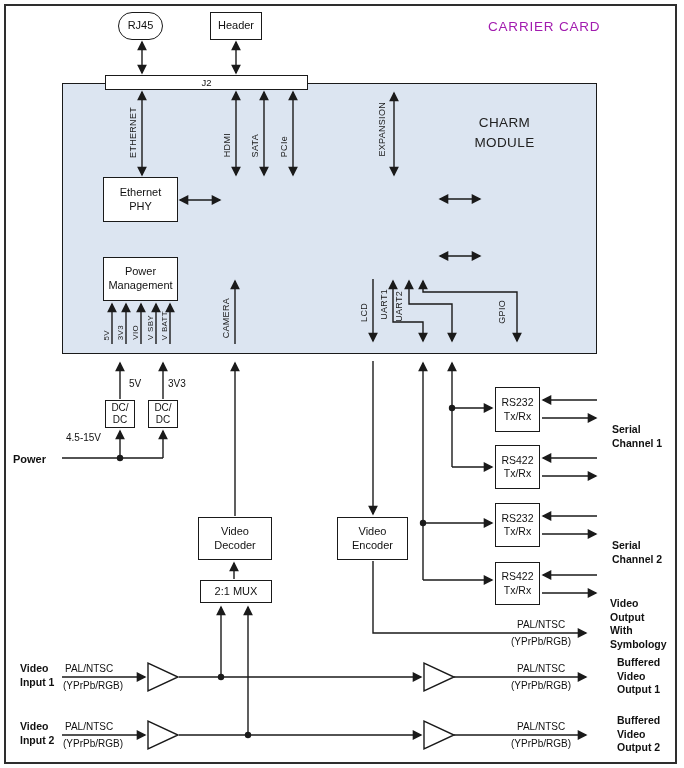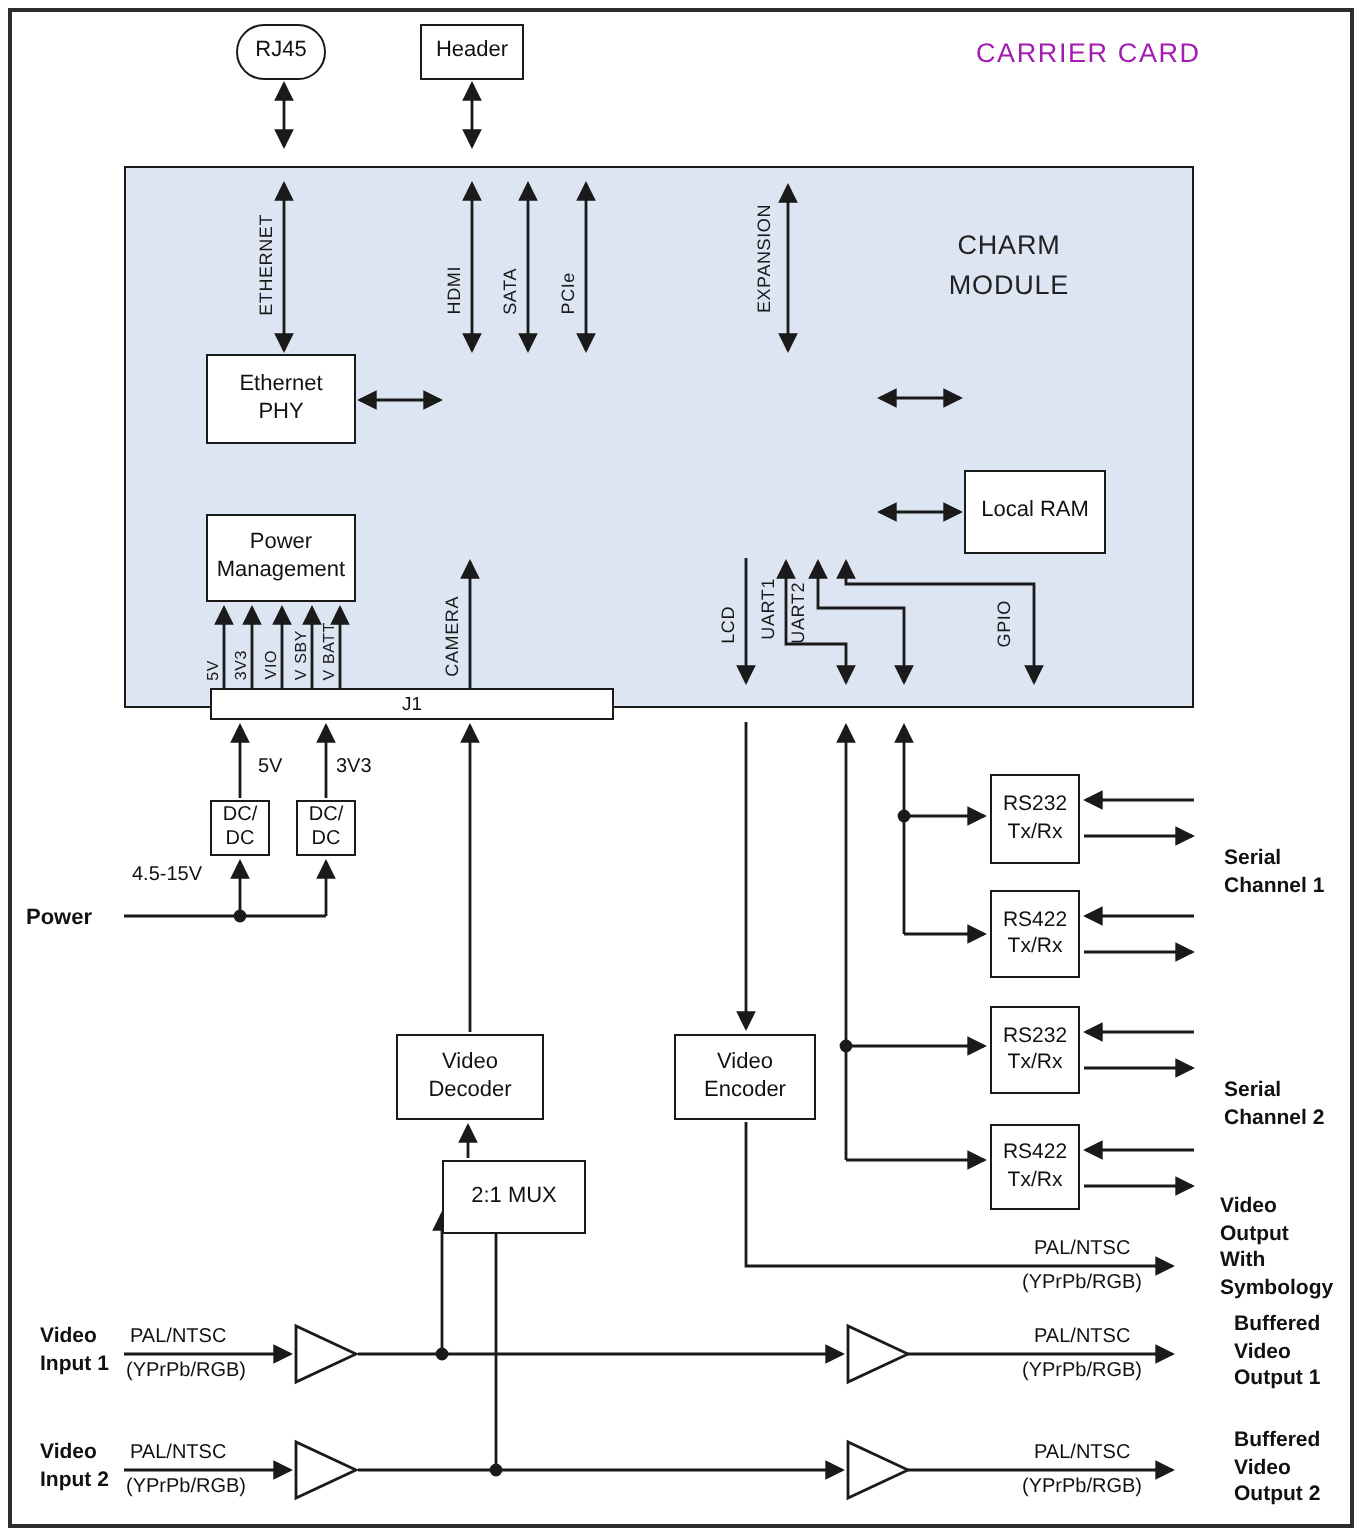--- a/index.html
+++ b/index.html
@@ -147,38 +147,37 @@
       <circle cx="248" cy="735" r="3.2" fill="#1a1a1a" stroke="none"></circle>
     </g>
     <g fill="#fff">
       <polygon points="148,663 148,691 178,677"></polygon>
         <polygon points="424,663 424,691 454,677"></polygon>
       <polygon points="148,721 148,749 178,735"></polygon>
         <polygon points="424,721 424,749 454,735"></polygon>
     </g>
   </svg>
 
-  <div class="bar" style="left:105px;top:344px;width:202px;height:16px;">
-      <span>J1</span>
+  <div class="bar" style="left:105px;top:75px;width:203px;height:15px;">
+      <span>J2</span>
     </div>
 
   <div class="box" style="left:118px;top:12px;width:45px;height:28px;border-radius:14px;"><span>RJ45</span></div>
   <div class="box" style="left:210px;top:12px;width:52px;height:28px;"><span>Header</span></div>
   <div class="box" style="left:103px;top:177px;width:75px;height:45px;"><span>Ethernet
 PHY</span></div>
   <div class="box" style="left:103px;top:257px;width:75px;height:44px;"><span>Power
 Management</span></div>
-  <div class="box" style="left:482px;top:235px;width:71px;height:42px;"><span>Local RAM</span></div>
   <div class="box" style="left:105px;top:400px;width:30px;height:28px;font-size:10px;"><span>DC/
 DC</span></div>
   <div class="box" style="left:148px;top:400px;width:30px;height:28px;font-size:10px;"><span>DC/
 DC</span></div>
   <div class="box" style="left:198px;top:517px;width:74px;height:43px;"><span>Video
 Decoder</span></div>
-  <div class="box" style="left:200px;top:580px;width:72px;height:37px;margin-left:21px;"><span>2:1 MUX</span></div>
+  <div class="box" style="left:200px;top:580px;width:72px;height:23px;"><span>2:1 MUX</span></div>
   <div class="box" style="left:337px;top:517px;width:71px;height:43px;"><span>Video
 Encoder</span></div>
   <div class="box" style="left:495px;top:387px;width:45px;height:45px;font-size:10.5px;"><span>RS232
 Tx/Rx</span></div>
   <div class="box" style="left:495px;top:445px;width:45px;height:44px;font-size:10.5px;"><span>RS422
 Tx/Rx</span></div>
   <div class="box" style="left:495px;top:503px;width:45px;height:44px;font-size:10.5px;"><span>RS232
 Tx/Rx</span></div>
   <div class="box" style="left:495px;top:562px;width:45px;height:43px;font-size:10.5px;"><span>RS422
 Tx/Rx</span></div>

